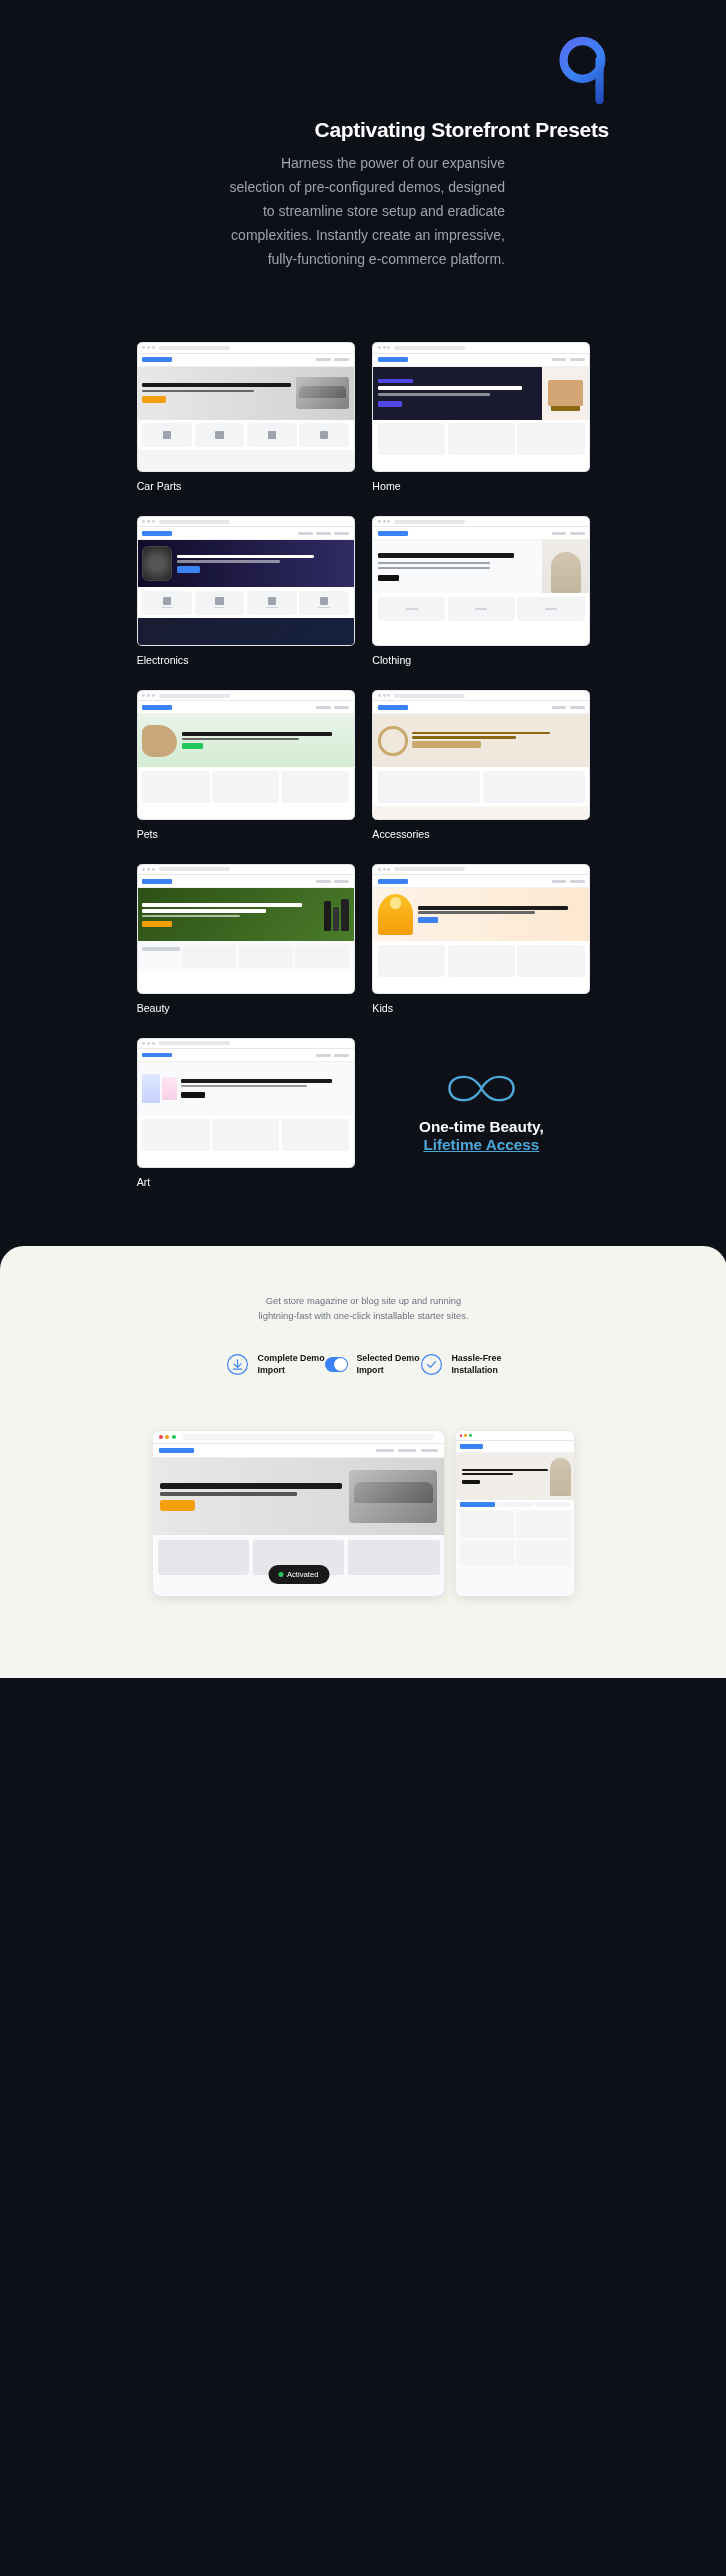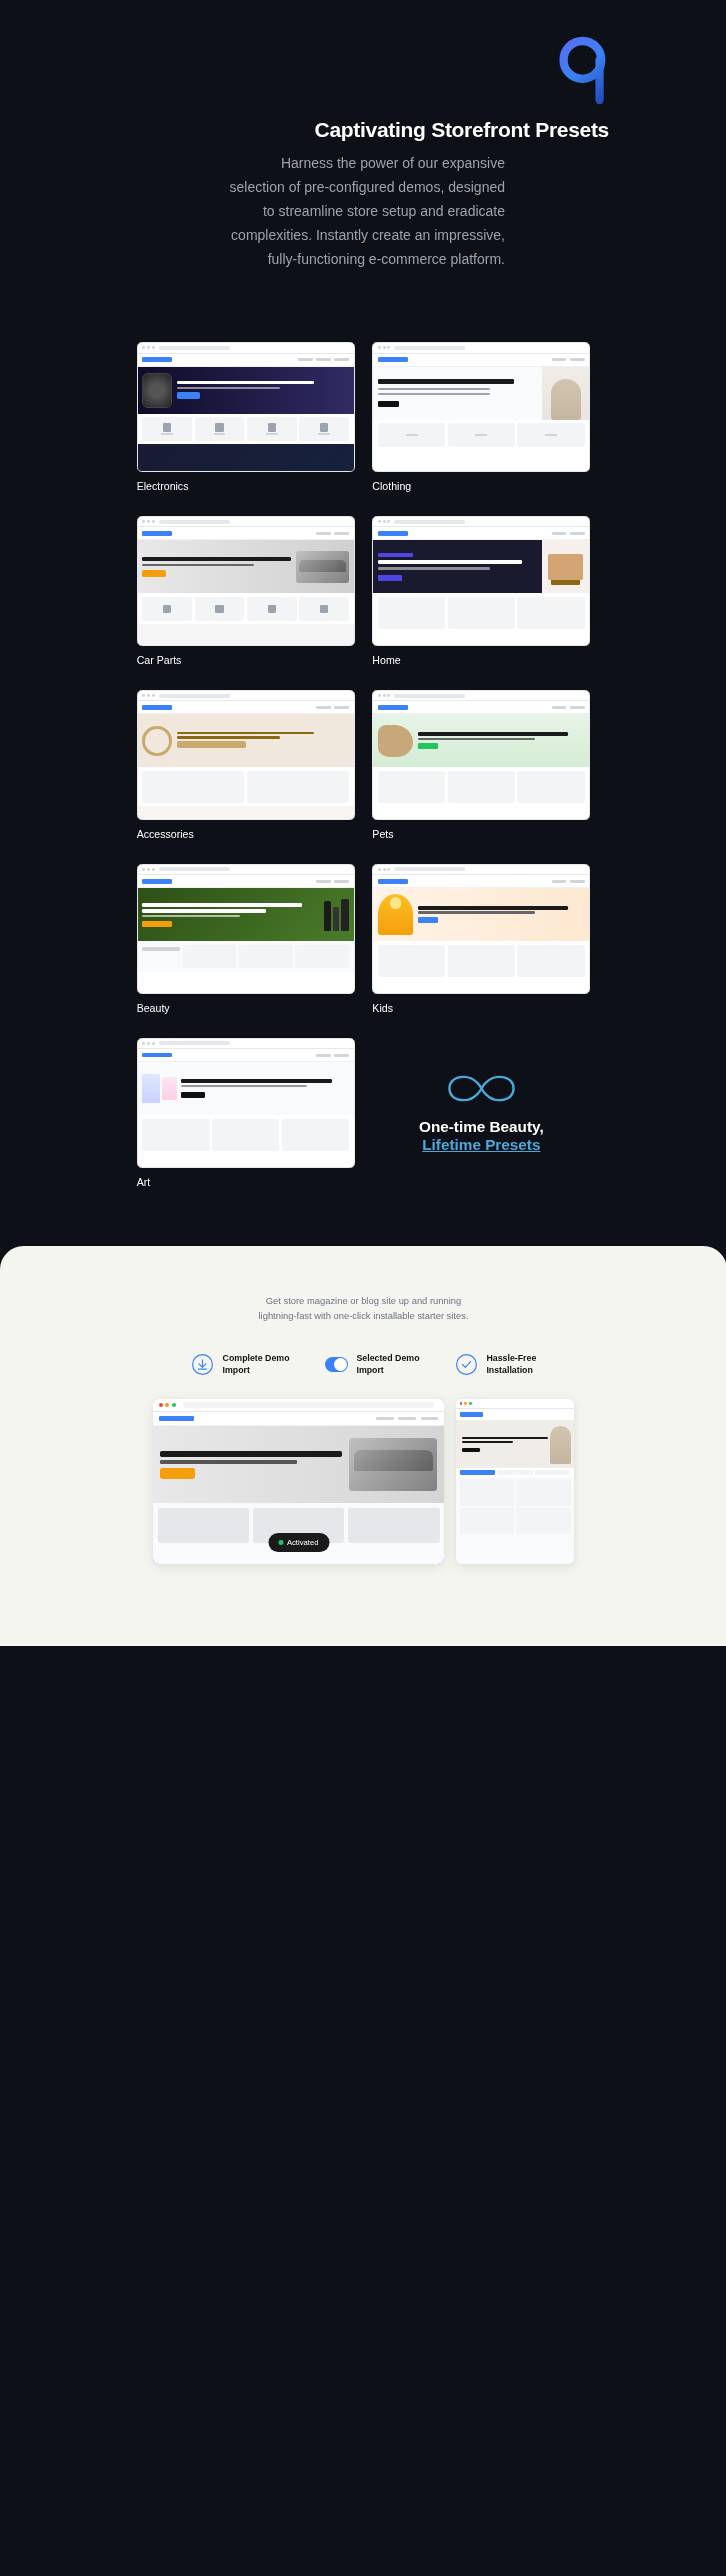--- a/index.html
+++ b/index.html
@@ -522,22 +522,21 @@
       font-size: 9.4px;
       color: #6b7280;
       line-height: 1.6;
       max-width: 224px;
       margin: 0 auto 29.5px;
     }
 
     .features-row {
       display: flex;
       justify-content: center;
-      gap: 35px;
-      margin-bottom: 22px;
+      margin-bottom: 54px;
     }
 
     .feature-item {
       display: flex;
       align-items: center;
       gap: 8.3px;
       text-align: left;
     }
 
     .feature-icon {
@@ -842,20 +841,106 @@
       <circle cx="55" cy="42" r="32" fill="none" stroke="url(#numGrad)" stroke-width="14"></circle>
 
       <line x1="84" y1="42" x2="84" y2="110" stroke="url(#numGrad)" stroke-width="14" stroke-linecap="round"></line>
     </svg>
   </div>
   <h1 class="hero-title">Captivating Storefront Presets</h1>
   <p class="hero-desc">Harness the power of our expansive selection of pre-configured demos, designed to streamline store setup and eradicate complexities. Instantly create an impressive, fully-functioning e-commerce platform.</p>
 </div>
 
 <div class="demo-grid">
+
+  <div class="demo-row">
+    <div class="demo-item">
+      <div class="demo-card">
+        <div class="mock-browser">
+          <div class="mock-topbar">
+            <div class="mock-dot"></div>
+            <div class="mock-dot"></div>
+            <div class="mock-dot"></div>
+            <div class="mock-url"></div>
+          </div>
+          <div class="mock-nav">
+            <div class="mock-nav-logo"></div>
+            <div class="mock-nav-links">
+              <div class="mock-nav-link"></div>
+              <div class="mock-nav-link"></div>
+            </div>
+          </div>
+          <div class="mock-content mock-carparts">
+            <div class="car-hero">
+              <div class="car-text">
+                <div class="ct-title"></div>
+                <div class="ct-sub"></div>
+                <div class="ct-btn"></div>
+              </div>
+              <div class="car-img"></div>
+            </div>
+            <div class="category-row">
+              <div class="cat-item">
+                  <div class="cat-icon"></div>
+                </div>
+              <div class="cat-item">
+                  <div class="cat-icon"></div>
+                </div>
+              <div class="cat-item">
+                  <div class="cat-icon"></div>
+                </div>
+              <div class="cat-item">
+                  <div class="cat-icon"></div>
+                </div>
+            </div>
+          </div>
+        </div>
+      </div>
+      <span class="demo-label">Car Parts</span>
+    </div>
+
+    <div class="demo-item">
+      <div class="demo-card">
+        <div class="mock-browser">
+          <div class="mock-topbar">
+            <div class="mock-dot"></div>
+            <div class="mock-dot"></div>
+            <div class="mock-dot"></div>
+            <div class="mock-url"></div>
+          </div>
+          <div class="mock-nav">
+            <div class="mock-nav-logo"></div>
+            <div class="mock-nav-links">
+              <div class="mock-nav-link"></div>
+              <div class="mock-nav-link"></div>
+            </div>
+          </div>
+          <div class="mock-content mock-home">
+            <div class="home-hero">
+              <div class="home-left">
+                <div class="hm-badge"></div>
+                <div class="hm-title"></div>
+                <div class="hm-sub"></div>
+                <div class="hm-btn"></div>
+              </div>
+              <div class="home-right">
+                <div class="furniture-block"></div>
+              </div>
+            </div>
+            <div class="category-products">
+              <div class="prod-card"></div>
+              <div class="prod-card"></div>
+              <div class="prod-card"></div>
+            </div>
+          </div>
+        </div>
+      </div>
+      <span class="demo-label">Home</span>
+    </div>
+  </div>
 
   <div class="demo-row">
     <div class="demo-item">
       <div class="demo-card">
         <div class="mock-browser">
           <div class="mock-topbar">
             <div class="mock-dot"></div>
             <div class="mock-dot"></div>
             <div class="mock-dot"></div>
             <div class="mock-url"></div>
@@ -957,90 +1042,40 @@
             <div class="mock-dot"></div>
             <div class="mock-url"></div>
           </div>
           <div class="mock-nav">
             <div class="mock-nav-logo"></div>
             <div class="mock-nav-links">
               <div class="mock-nav-link"></div>
               <div class="mock-nav-link"></div>
             </div>
           </div>
-          <div class="mock-content mock-carparts">
-            <div class="car-hero">
-              <div class="car-text">
-                <div class="ct-title"></div>
-                <div class="ct-sub"></div>
-                <div class="ct-btn"></div>
-              </div>
-              <div class="car-img"></div>
-            </div>
-            <div class="category-row">
-              <div class="cat-item">
-                  <div class="cat-icon"></div>
-                </div>
-              <div class="cat-item">
-                  <div class="cat-icon"></div>
-                </div>
-              <div class="cat-item">
-                  <div class="cat-icon"></div>
-                </div>
-              <div class="cat-item">
-                  <div class="cat-icon"></div>
-                </div>
-            </div>
-          </div>
-        </div>
-      </div>
-      <span class="demo-label">Car Parts</span>
-    </div>
-
-    <div class="demo-item">
-      <div class="demo-card">
-        <div class="mock-browser">
-          <div class="mock-topbar">
-            <div class="mock-dot"></div>
-            <div class="mock-dot"></div>
-            <div class="mock-dot"></div>
-            <div class="mock-url"></div>
-          </div>
-          <div class="mock-nav">
-            <div class="mock-nav-logo"></div>
-            <div class="mock-nav-links">
-              <div class="mock-nav-link"></div>
-              <div class="mock-nav-link"></div>
-            </div>
-          </div>
-          <div class="mock-content mock-home">
-            <div class="home-hero">
-              <div class="home-left">
-                <div class="hm-badge"></div>
-                <div class="hm-title"></div>
-                <div class="hm-sub"></div>
-                <div class="hm-btn"></div>
-              </div>
-              <div class="home-right">
-                <div class="furniture-block"></div>
+          <div class="mock-content mock-pets">
+            <div class="pets-hero">
+              <div class="dog-silhouette"></div>
+              <div class="pet-text">
+                <div class="pt-title"></div>
+                <div class="pt-sub"></div>
+                <div class="pt-btn"></div>
               </div>
             </div>
             <div class="category-products">
               <div class="prod-card"></div>
               <div class="prod-card"></div>
               <div class="prod-card"></div>
             </div>
           </div>
         </div>
       </div>
-      <span class="demo-label">Home</span>
-    </div>
-  </div>
-
-  <div class="demo-row">
+      <span class="demo-label">Pets</span>
+    </div>
+
     <div class="demo-item">
       <div class="demo-card">
         <div class="mock-browser">
           <div class="mock-topbar">
             <div class="mock-dot"></div>
             <div class="mock-dot"></div>
             <div class="mock-dot"></div>
             <div class="mock-url"></div>
           </div>
           <div class="mock-nav">
@@ -1060,56 +1095,20 @@
               </div>
             </div>
             <div class="category-products">
               <div class="prod-card"></div>
               <div class="prod-card"></div>
             </div>
           </div>
         </div>
       </div>
       <span class="demo-label">Accessories</span>
-    </div>
-
-    <div class="demo-item">
-      <div class="demo-card">
-        <div class="mock-browser">
-          <div class="mock-topbar">
-            <div class="mock-dot"></div>
-            <div class="mock-dot"></div>
-            <div class="mock-dot"></div>
-            <div class="mock-url"></div>
-          </div>
-          <div class="mock-nav">
-            <div class="mock-nav-logo"></div>
-            <div class="mock-nav-links">
-              <div class="mock-nav-link"></div>
-              <div class="mock-nav-link"></div>
-            </div>
-          </div>
-          <div class="mock-content mock-pets">
-            <div class="pets-hero">
-              <div class="dog-silhouette"></div>
-              <div class="pet-text">
-                <div class="pt-title"></div>
-                <div class="pt-sub"></div>
-                <div class="pt-btn"></div>
-              </div>
-            </div>
-            <div class="category-products">
-              <div class="prod-card"></div>
-              <div class="prod-card"></div>
-              <div class="prod-card"></div>
-            </div>
-          </div>
-        </div>
-      </div>
-      <span class="demo-label">Pets</span>
     </div>
   </div>
 
   <div class="demo-row">
     <div class="demo-item">
       <div class="demo-card">
         <div class="mock-browser">
           <div class="mock-topbar">
             <div class="mock-dot"></div>
             <div class="mock-dot"></div>
@@ -1230,21 +1229,21 @@
 
     <div class="infinity-item">
       <div>
         <svg width="71" height="35" viewBox="0 0 120 60" fill="none" xmlns="http://www.w3.org/2000/svg">
           <path d="M60 30 C60 30 50 10 30 10 C10 10 5 22 5 30 C5 38 10 50 30 50 C50 50 60 30 60 30 Z" stroke="#4da8da" stroke-width="4" fill="none"></path>
           <path d="M60 30 C60 30 70 10 90 10 C110 10 115 22 115 30 C115 38 110 50 90 50 C70 50 60 30 60 30 Z" stroke="#4da8da" stroke-width="4" fill="none"></path>
         </svg>
       </div>
       <div class="infinity-text">
         <span class="main">One-time Beauty,</span>
-        <span class="highlight">Lifetime Presets</span>
+        <span class="highlight">Lifetime Access</span>
       </div>
     </div>
   </div>
 
 </div>
 
 <div class="section-oneclicl">
   <p class="desc">Get store magazine or blog site up and running lightning-fast with one-click installable starter sites.</p>
 
   <div class="features-row">

